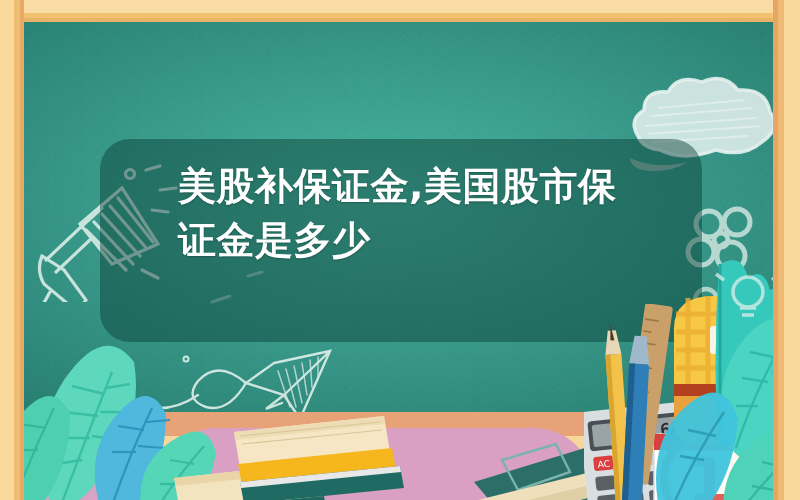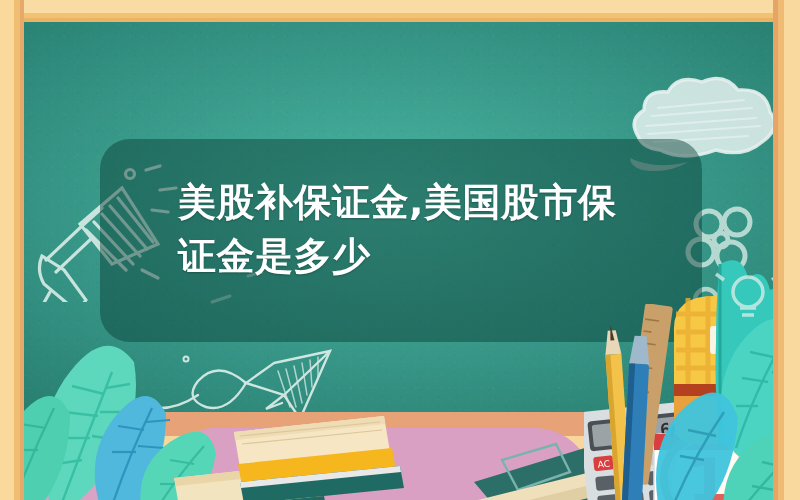--- a/index.html
+++ b/index.html
@@ -49,21 +49,21 @@
 
   
   .title-panel{
     position:absolute;left:100px;top:139px;width:602px;height:203px;
     background:rgba(8,62,52,.46);
     border-radius:30px 30px 0 30px;
   }
 
   
   .title-text{
-    position:absolute;left:178px;top:176px;width:470px;
+    position:absolute;left:178px;top:160px;width:470px;
     color:#FFFFFF;font-size:38px;font-weight:bold;line-height:1.42;
     letter-spacing:.5px;
     text-shadow:0 1px 2px rgba(0,0,0,.25);
     white-space:pre-wrap;word-break:break-all;
   }
 
   
   .obj{position:absolute;}
 
   

